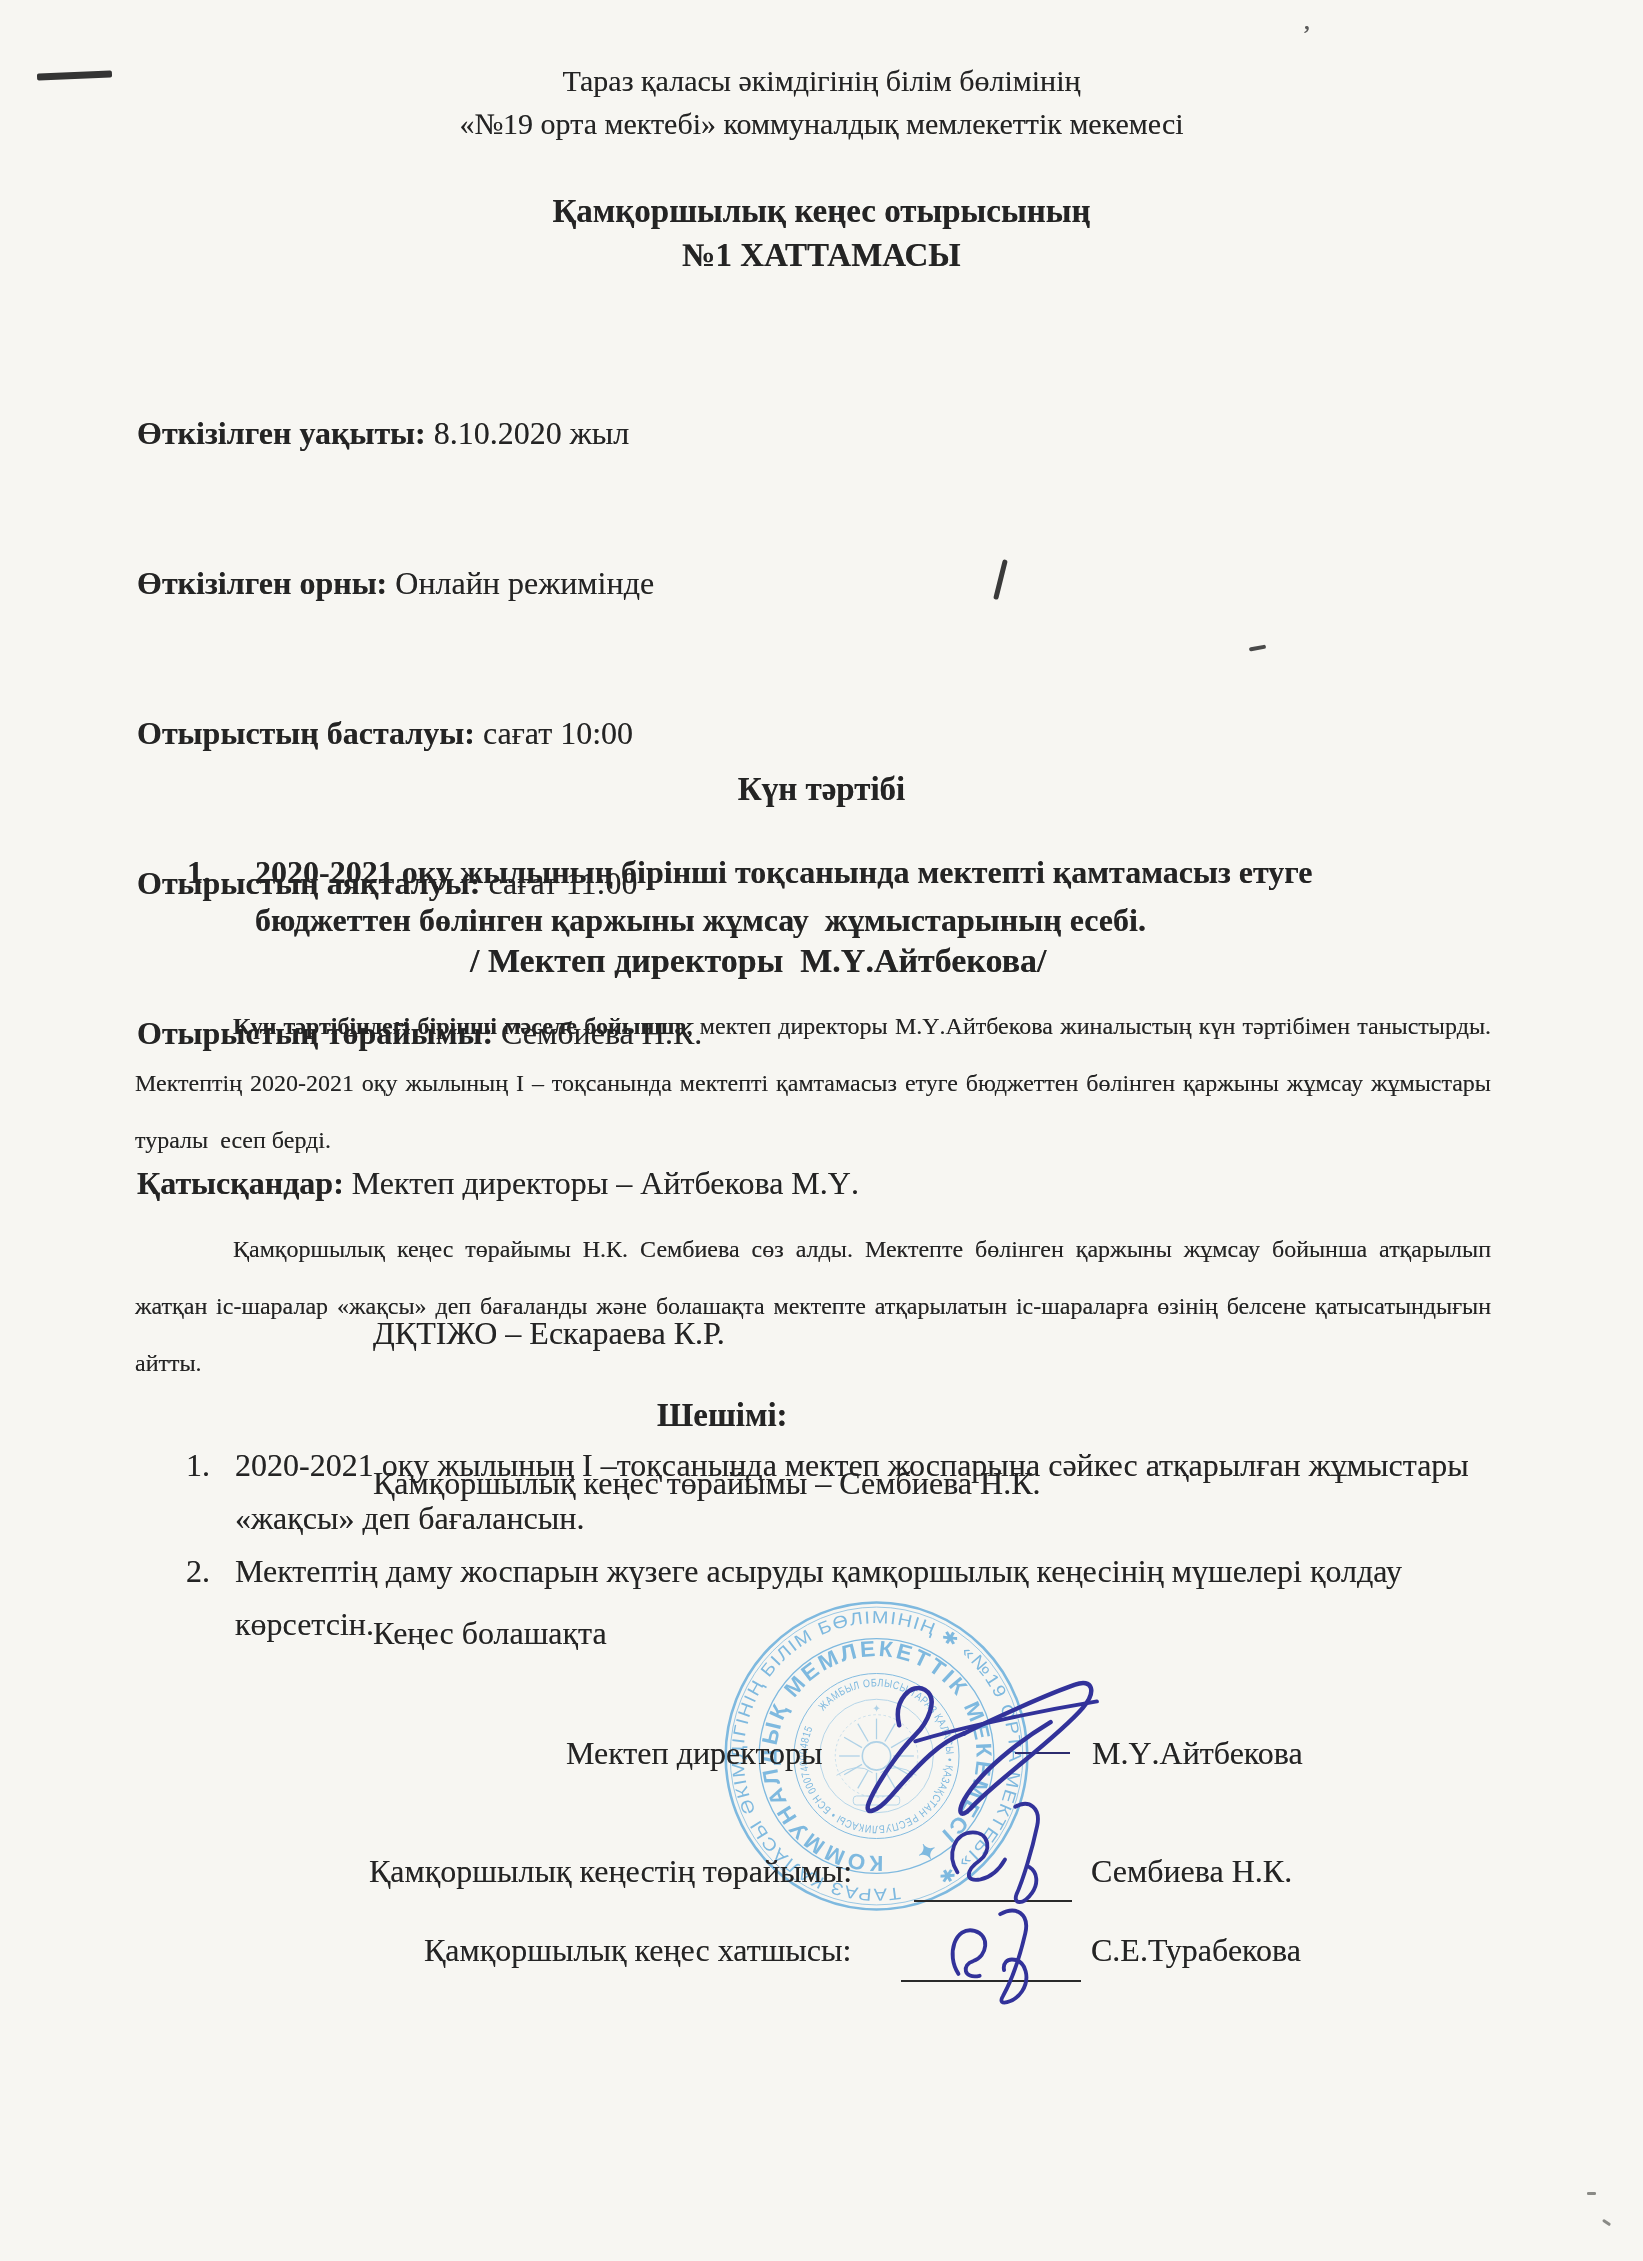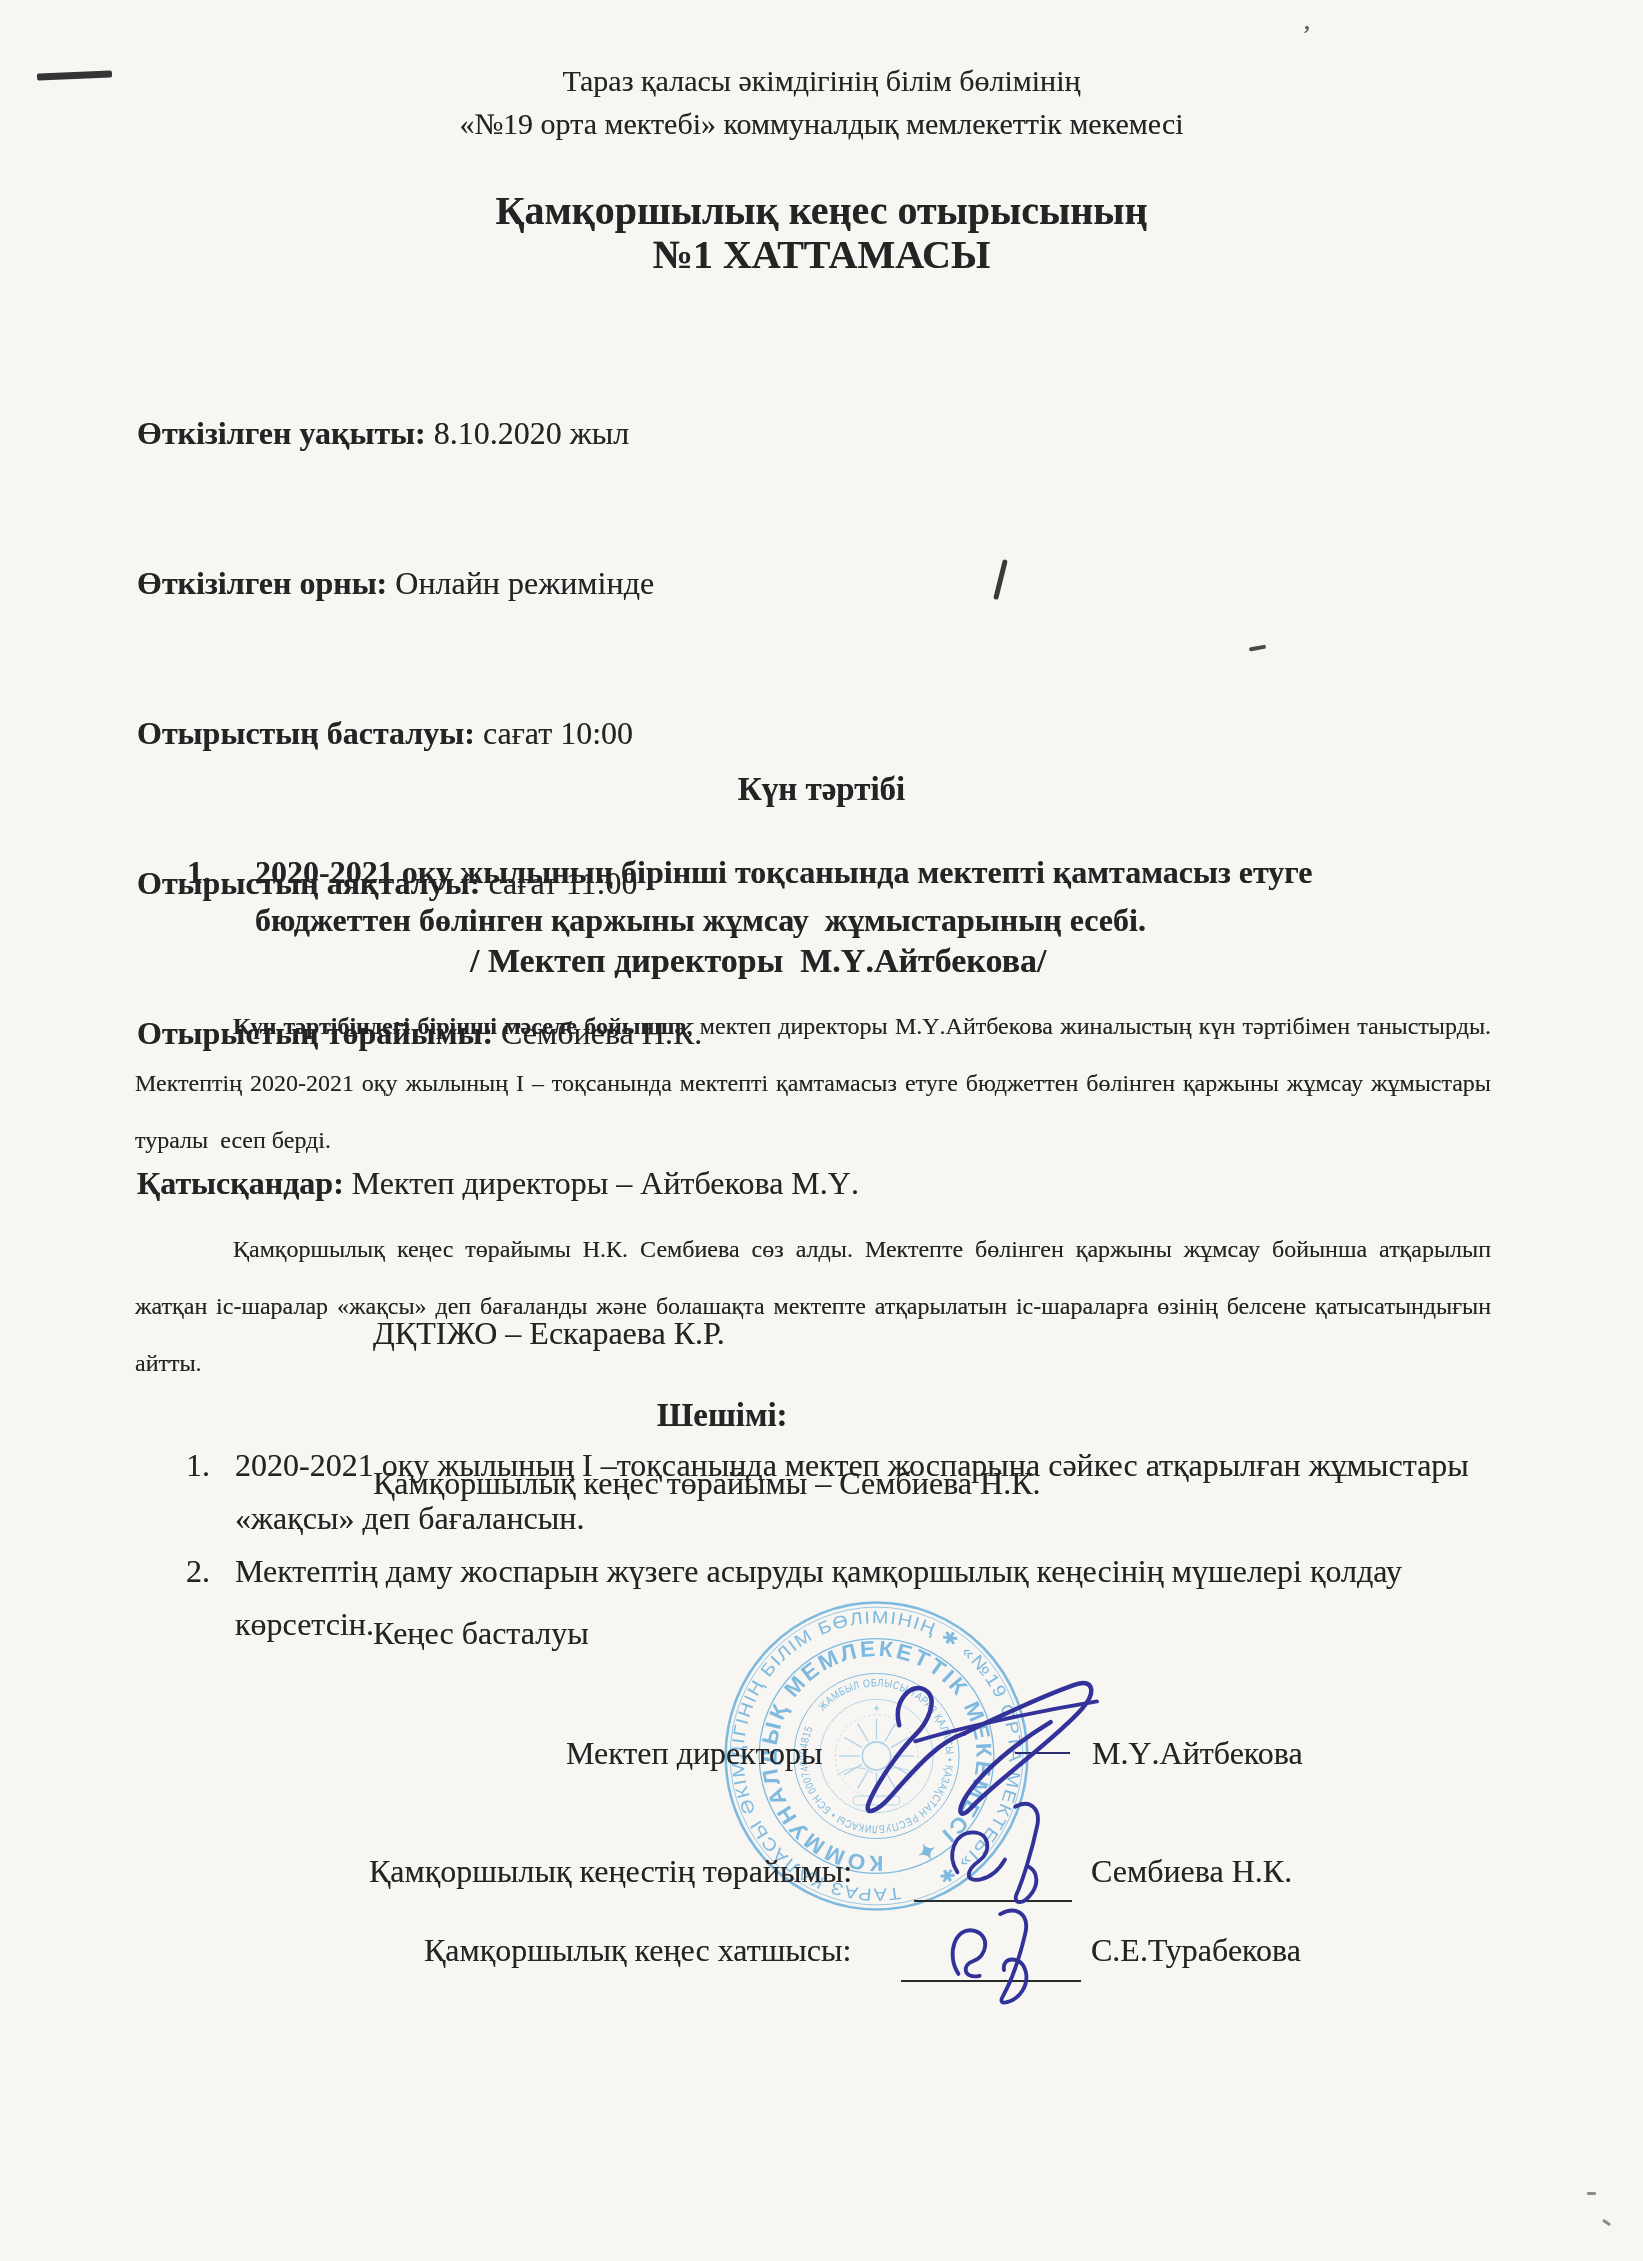--- a/index.html
+++ b/index.html
@@ -8,21 +8,21 @@
     width:1643px;height:2261px;
     background:#f7f6f2;
     font-family:"Liberation Serif","DejaVu Serif",serif;
     color:#242424;
     overflow:hidden;
   }
   .page *{box-sizing:border-box;}
   .txt{text-shadow:0 0 0.6px rgba(20,20,20,.45);}
   .centered{position:absolute;left:0;width:1643px;text-align:center;}
   .hdr{font-size:30px;line-height:43px;}
-  .ttl{font-size:40px;line-height:44px;font-weight:bold;font-family:Liberation Serif, serif;}
+  .ttl{font-size:33px;line-height:44px;font-weight:bold;font-family:Liberation Serif, serif;}
   .info{position:absolute;left:137px;top:308px;font-size:32px;line-height:50px;white-space:pre-wrap;}
   .info b{font-weight:bold;}
   .indent2{margin-left:236px;}
   .agenda-head{position:absolute;top:771px;font-size:33px;font-weight:bold;}
   .agenda-item{position:absolute;left:187px;top:848px;width:1247px;font-size:32px;line-height:48px;font-weight:bold;}
   .agenda-item .num{position:absolute;left:0;top:0;}
   .agenda-item .itx{display:block;margin-left:68px;white-space:pre-wrap;}
   .speaker{position:absolute;left:470px;top:942px;font-size:34px;white-space:pre-wrap;font-weight:bold;}
   .par{position:absolute;left:135px;width:1356px;font-size:24px;line-height:57px;text-align:justify;text-indent:98px;white-space:pre-wrap;}
   .par b{font-weight:bold;}
@@ -66,21 +66,21 @@
 
   <div class="info txt">
     <div><b>Өткізілген уақыты:</b><span> 8.10.2020 жыл</span></div>
     <div><b>Өткізілген орны:</b><span> Онлайн режимінде</span></div>
     <div><b>Отырыстың басталуы:</b><span> сағат 10:00</span></div>
     <div><b>Отырыстың аяқталуы:</b><span> сағат 11:00</span></div>
     <div><b>Отырыстың төрайымы:</b><span> Сембиева Н.К.</span></div>
     <div><b>Қатысқандар:</b><span> Мектеп директоры – Айтбекова М.Ү.</span></div>
     <div class="indent2">ДҚТІЖО – Ескараева К.Р.</div>
     <div class="indent2">Қамқоршылық кеңес төрайымы – Сембиева Н.К.</div>
-    <div class="indent2">Кеңес басталуы</div>
+    <div class="indent2">Кеңес болашақта</div>
   </div>
 
   <div class="centered agenda-head txt">Күн тәртібі</div>
 
   <div class="agenda-item txt">
     <span class="num">1.</span>
     <span class="itx">2020-2021 оқу жылының бірінші тоқсанында мектепті қамтамасыз етуге бюджеттен бөлінген қаржыны жұмсау  жұмыстарының есебі.</span>
   </div>
   <div class="speaker txt">/ Мектеп директоры  М.Ү.Айтбекова/</div>
 

